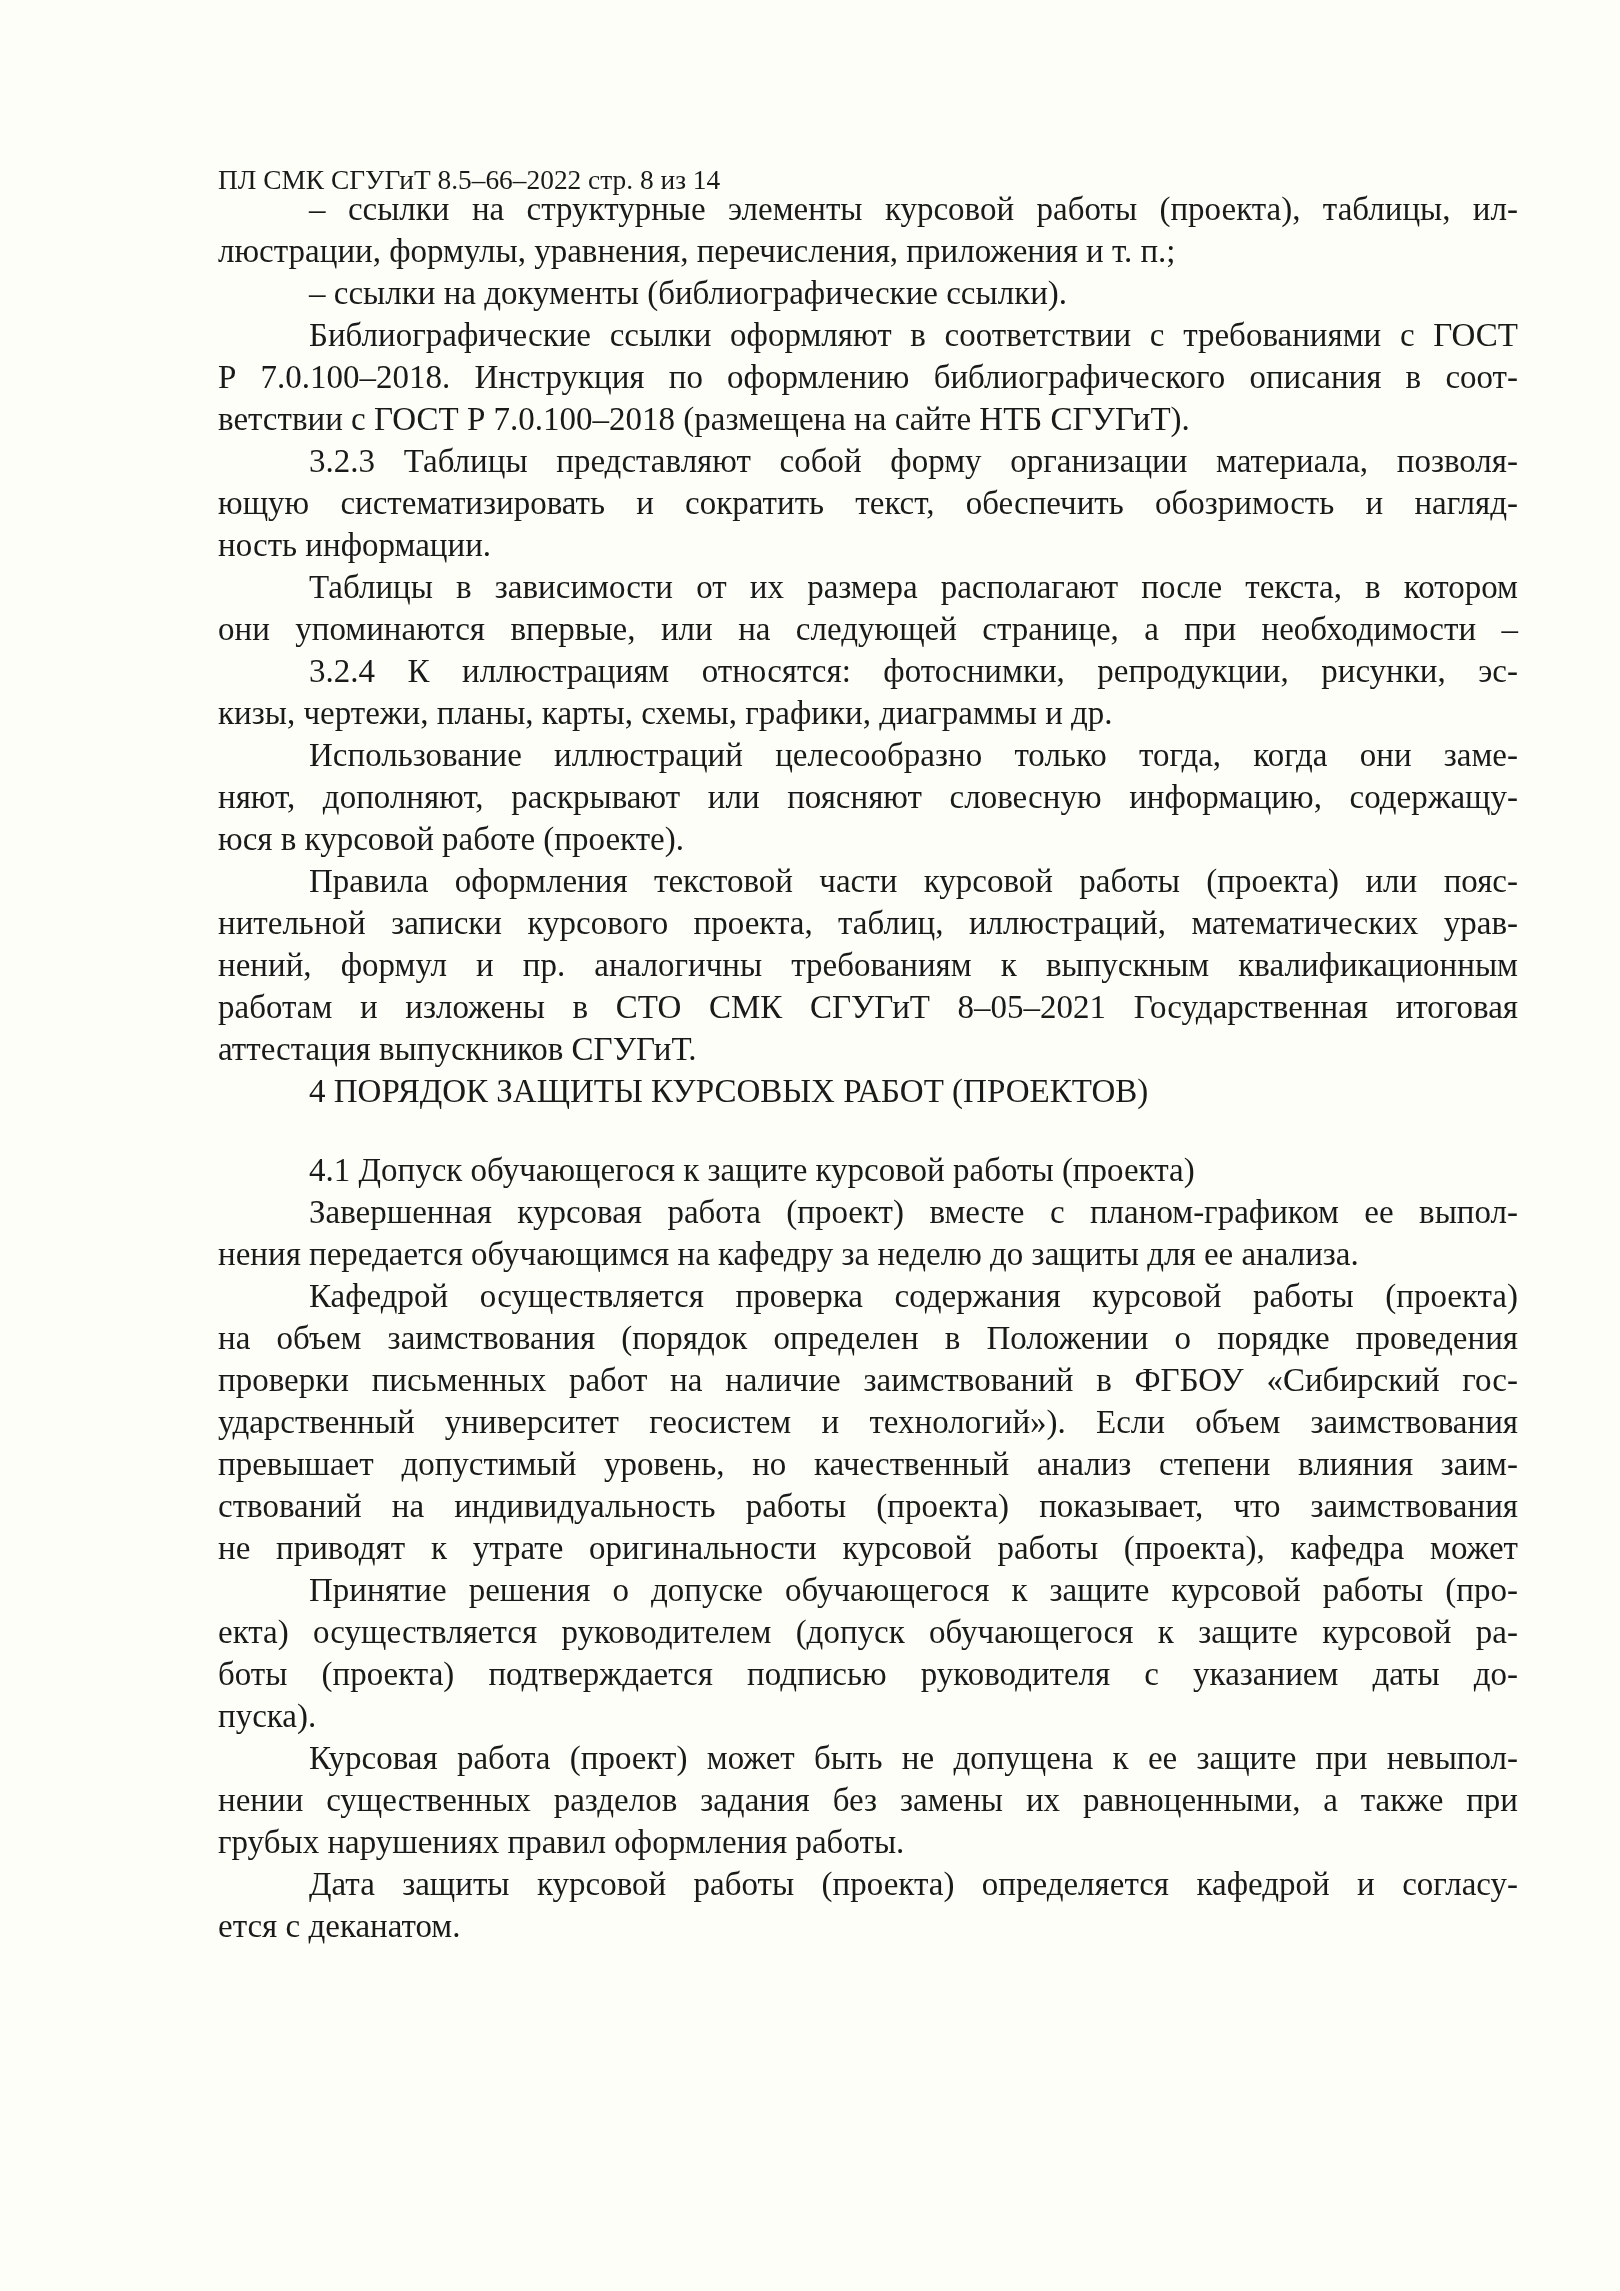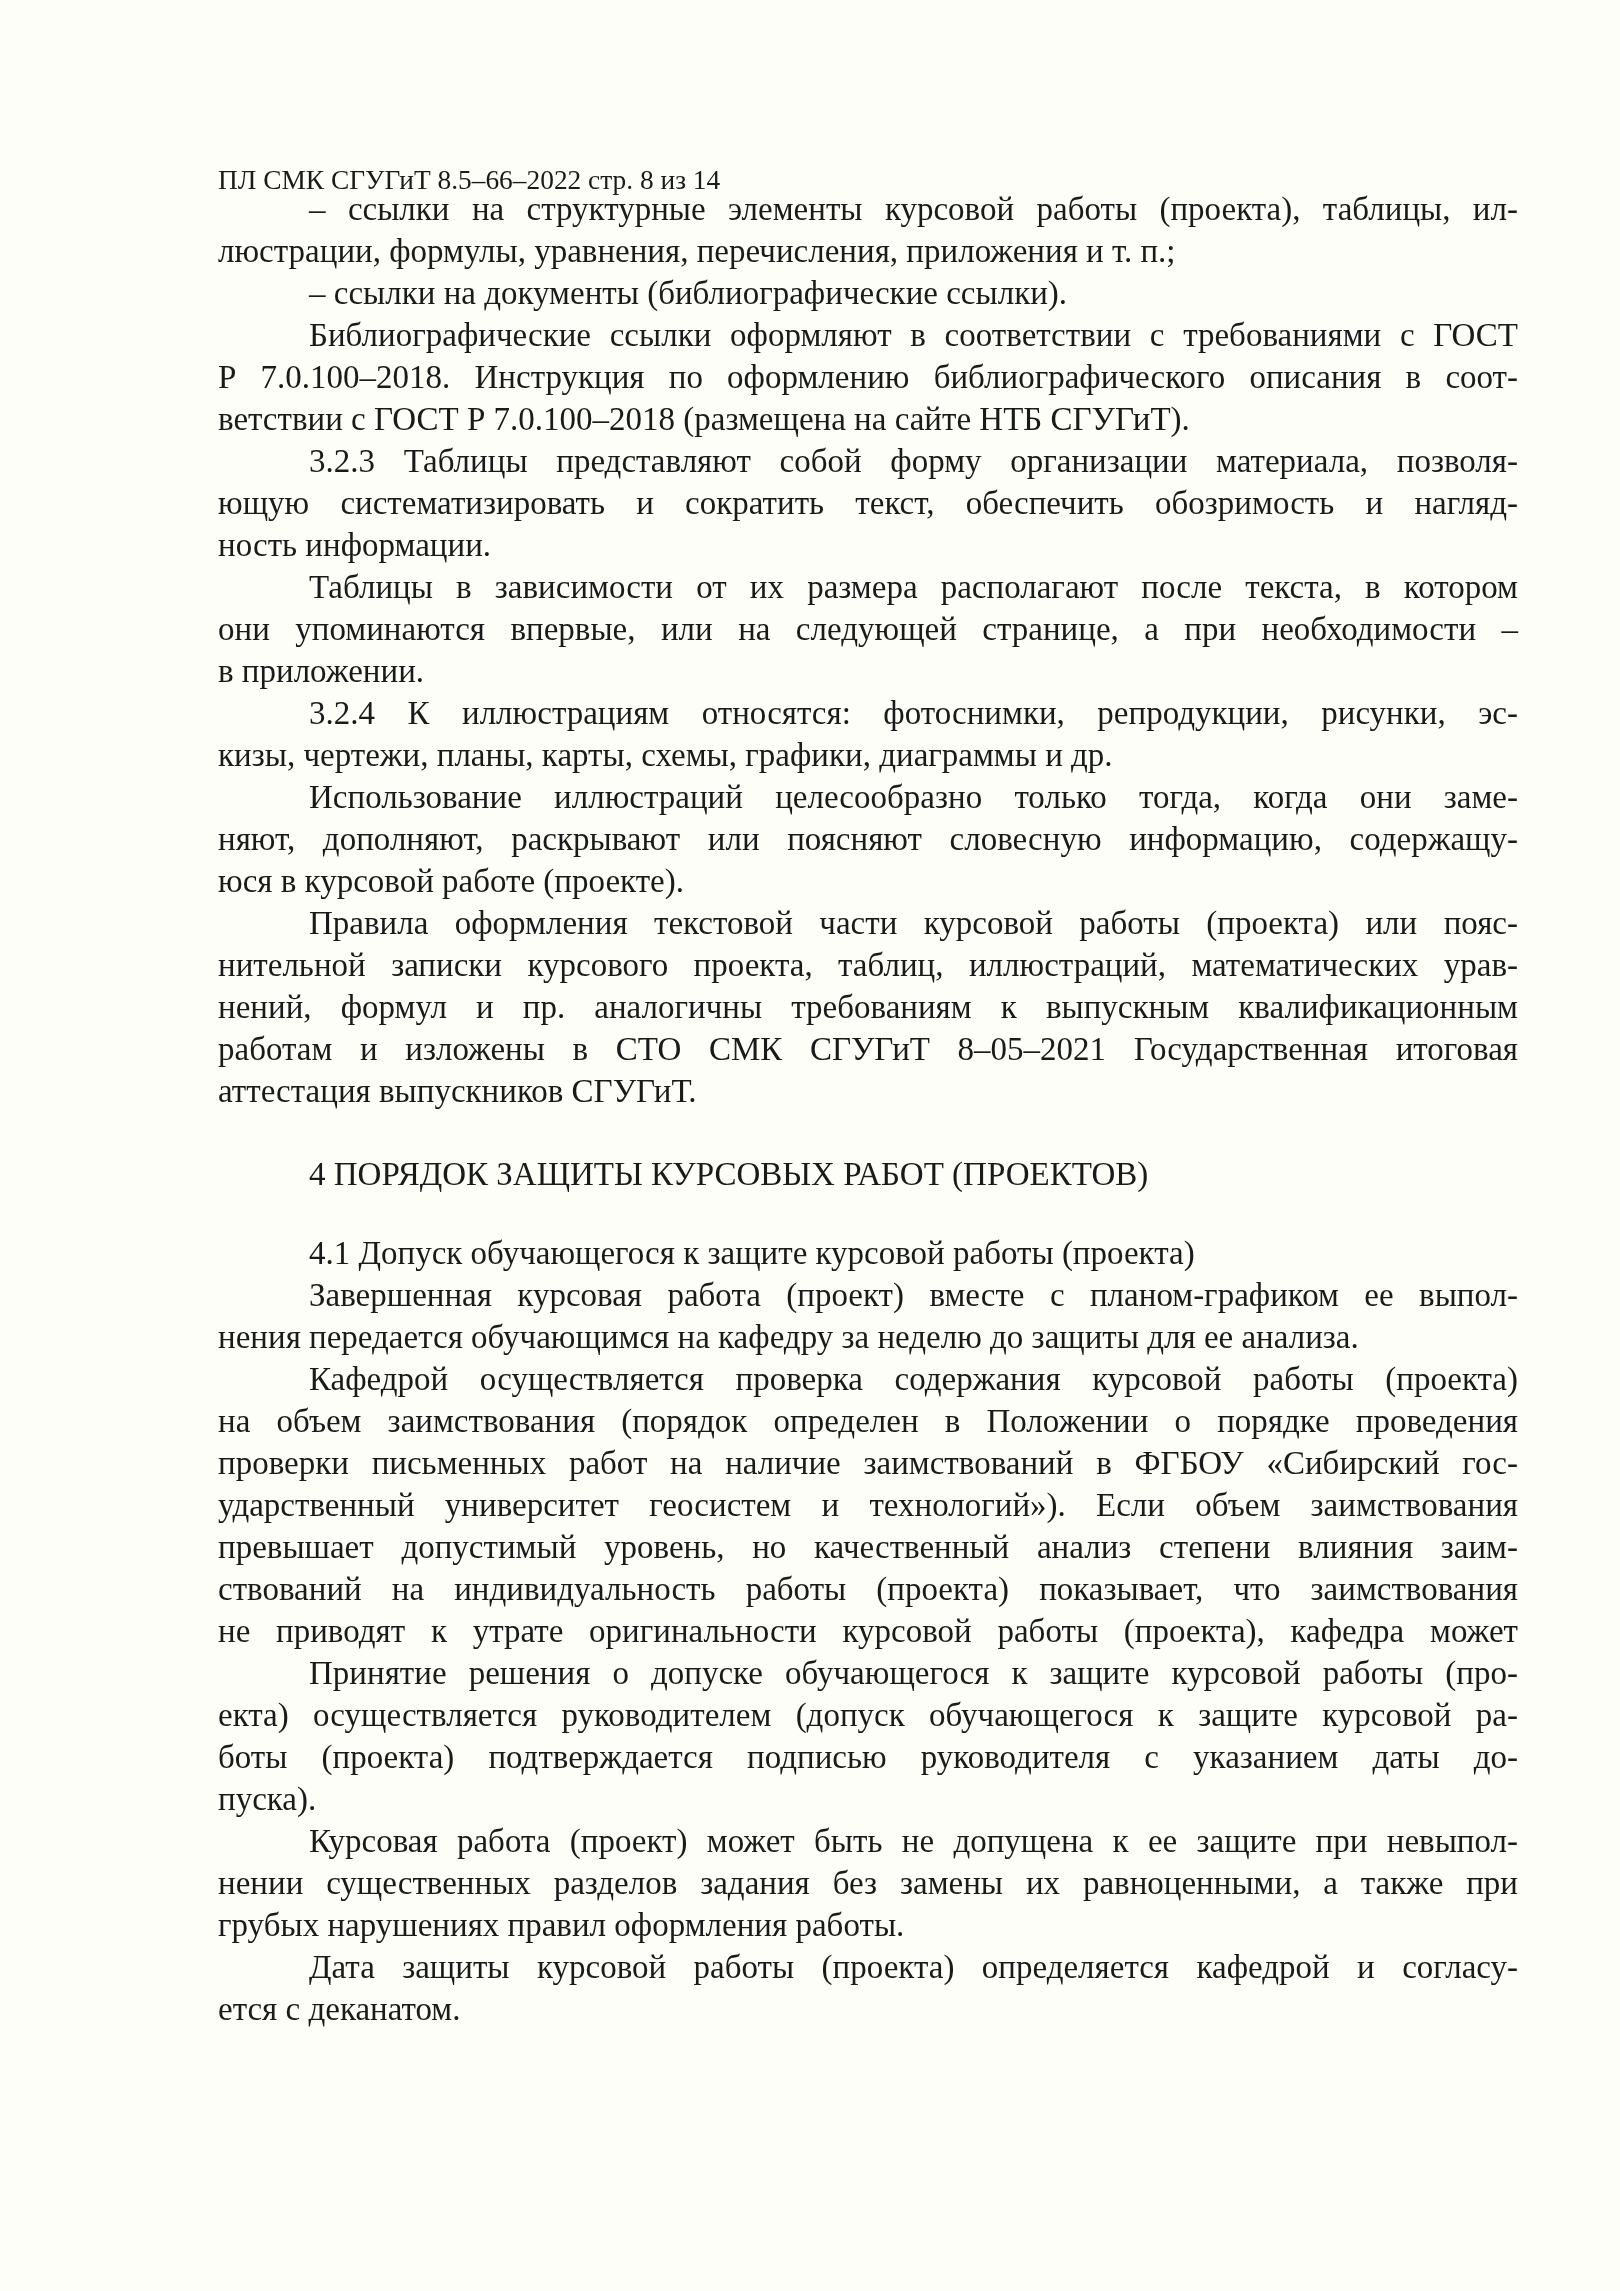--- a/index.html
+++ b/index.html
@@ -17,21 +17,21 @@
   }
   .body {
     position: absolute; left: 218px; top: 188px; width: 1300px;
     font-size: 33px; line-height: 42px;
   }
   .line { height: 42px; white-space: nowrap; text-align: justify; text-align-last: justify; overflow: visible; }
   .line.last { text-align-last: left; }
   .line.indent { padding-left: 91px; }
   .heading {
     height: 42px; white-space: nowrap; padding-left: 91px;
-    margin-top: 41px; margin-bottom: 37px;
+    margin-bottom: 37px;
     font-size: 33px;
   }
 </style>
 </head>
 <body>
 
 <div class="page">
   <div class="header">ПЛ СМК СГУГиТ 8.5–66–2022 стр. 8 из 14</div>
 
   <div class="body">
@@ -40,21 +40,20 @@
         <div class="line last">люстрации, формулы, уравнения, перечисления, приложения и т. п.;</div>
         <div class="line indent last">–  ссылки на документы (библиографические ссылки).</div>
         <div class="line indent">Библиографические ссылки оформляют в соответствии с требованиями с ГОСТ</div>
         <div class="line">Р 7.0.100–2018.  Инструкция по оформлению библиографического описания в соот-</div>
         <div class="line last">ветствии с ГОСТ Р 7.0.100–2018 (размещена на сайте НТБ СГУГиТ).</div>
         <div class="line indent">3.2.3 Таблицы представляют собой форму организации материала, позволя-</div>
         <div class="line">ющую систематизировать и сократить текст, обеспечить обозримость и нагляд-</div>
         <div class="line last">ность информации.</div>
         <div class="line indent">Таблицы в зависимости от их размера располагают после текста, в котором</div>
         <div class="line">они упоминаются впервые, или на следующей странице, а при необходимости –</div>
-        <div class="line last">в приложении.</div>
         <div class="line indent">3.2.4 К иллюстрациям относятся: фотоснимки, репродукции, рисунки, эс-</div>
         <div class="line last">кизы, чертежи, планы, карты, схемы, графики, диаграммы и др.</div>
         <div class="line indent">Использование иллюстраций целесообразно только тогда, когда они заме-</div>
         <div class="line">няют, дополняют, раскрывают или поясняют словесную информацию, содержащу-</div>
         <div class="line last">юся в курсовой работе (проекте).</div>
         <div class="line indent">Правила оформления текстовой части курсовой работы (проекта) или пояс-</div>
         <div class="line">нительной записки курсового проекта, таблиц, иллюстраций, математических урав-</div>
         <div class="line">нений, формул и пр. аналогичны требованиям к выпускным квалификационным</div>
         <div class="line">работам и изложены в СТО СМК СГУГиТ 8–05–2021 Государственная итоговая</div>
         <div class="line last">аттестация выпускников СГУГиТ.</div>

